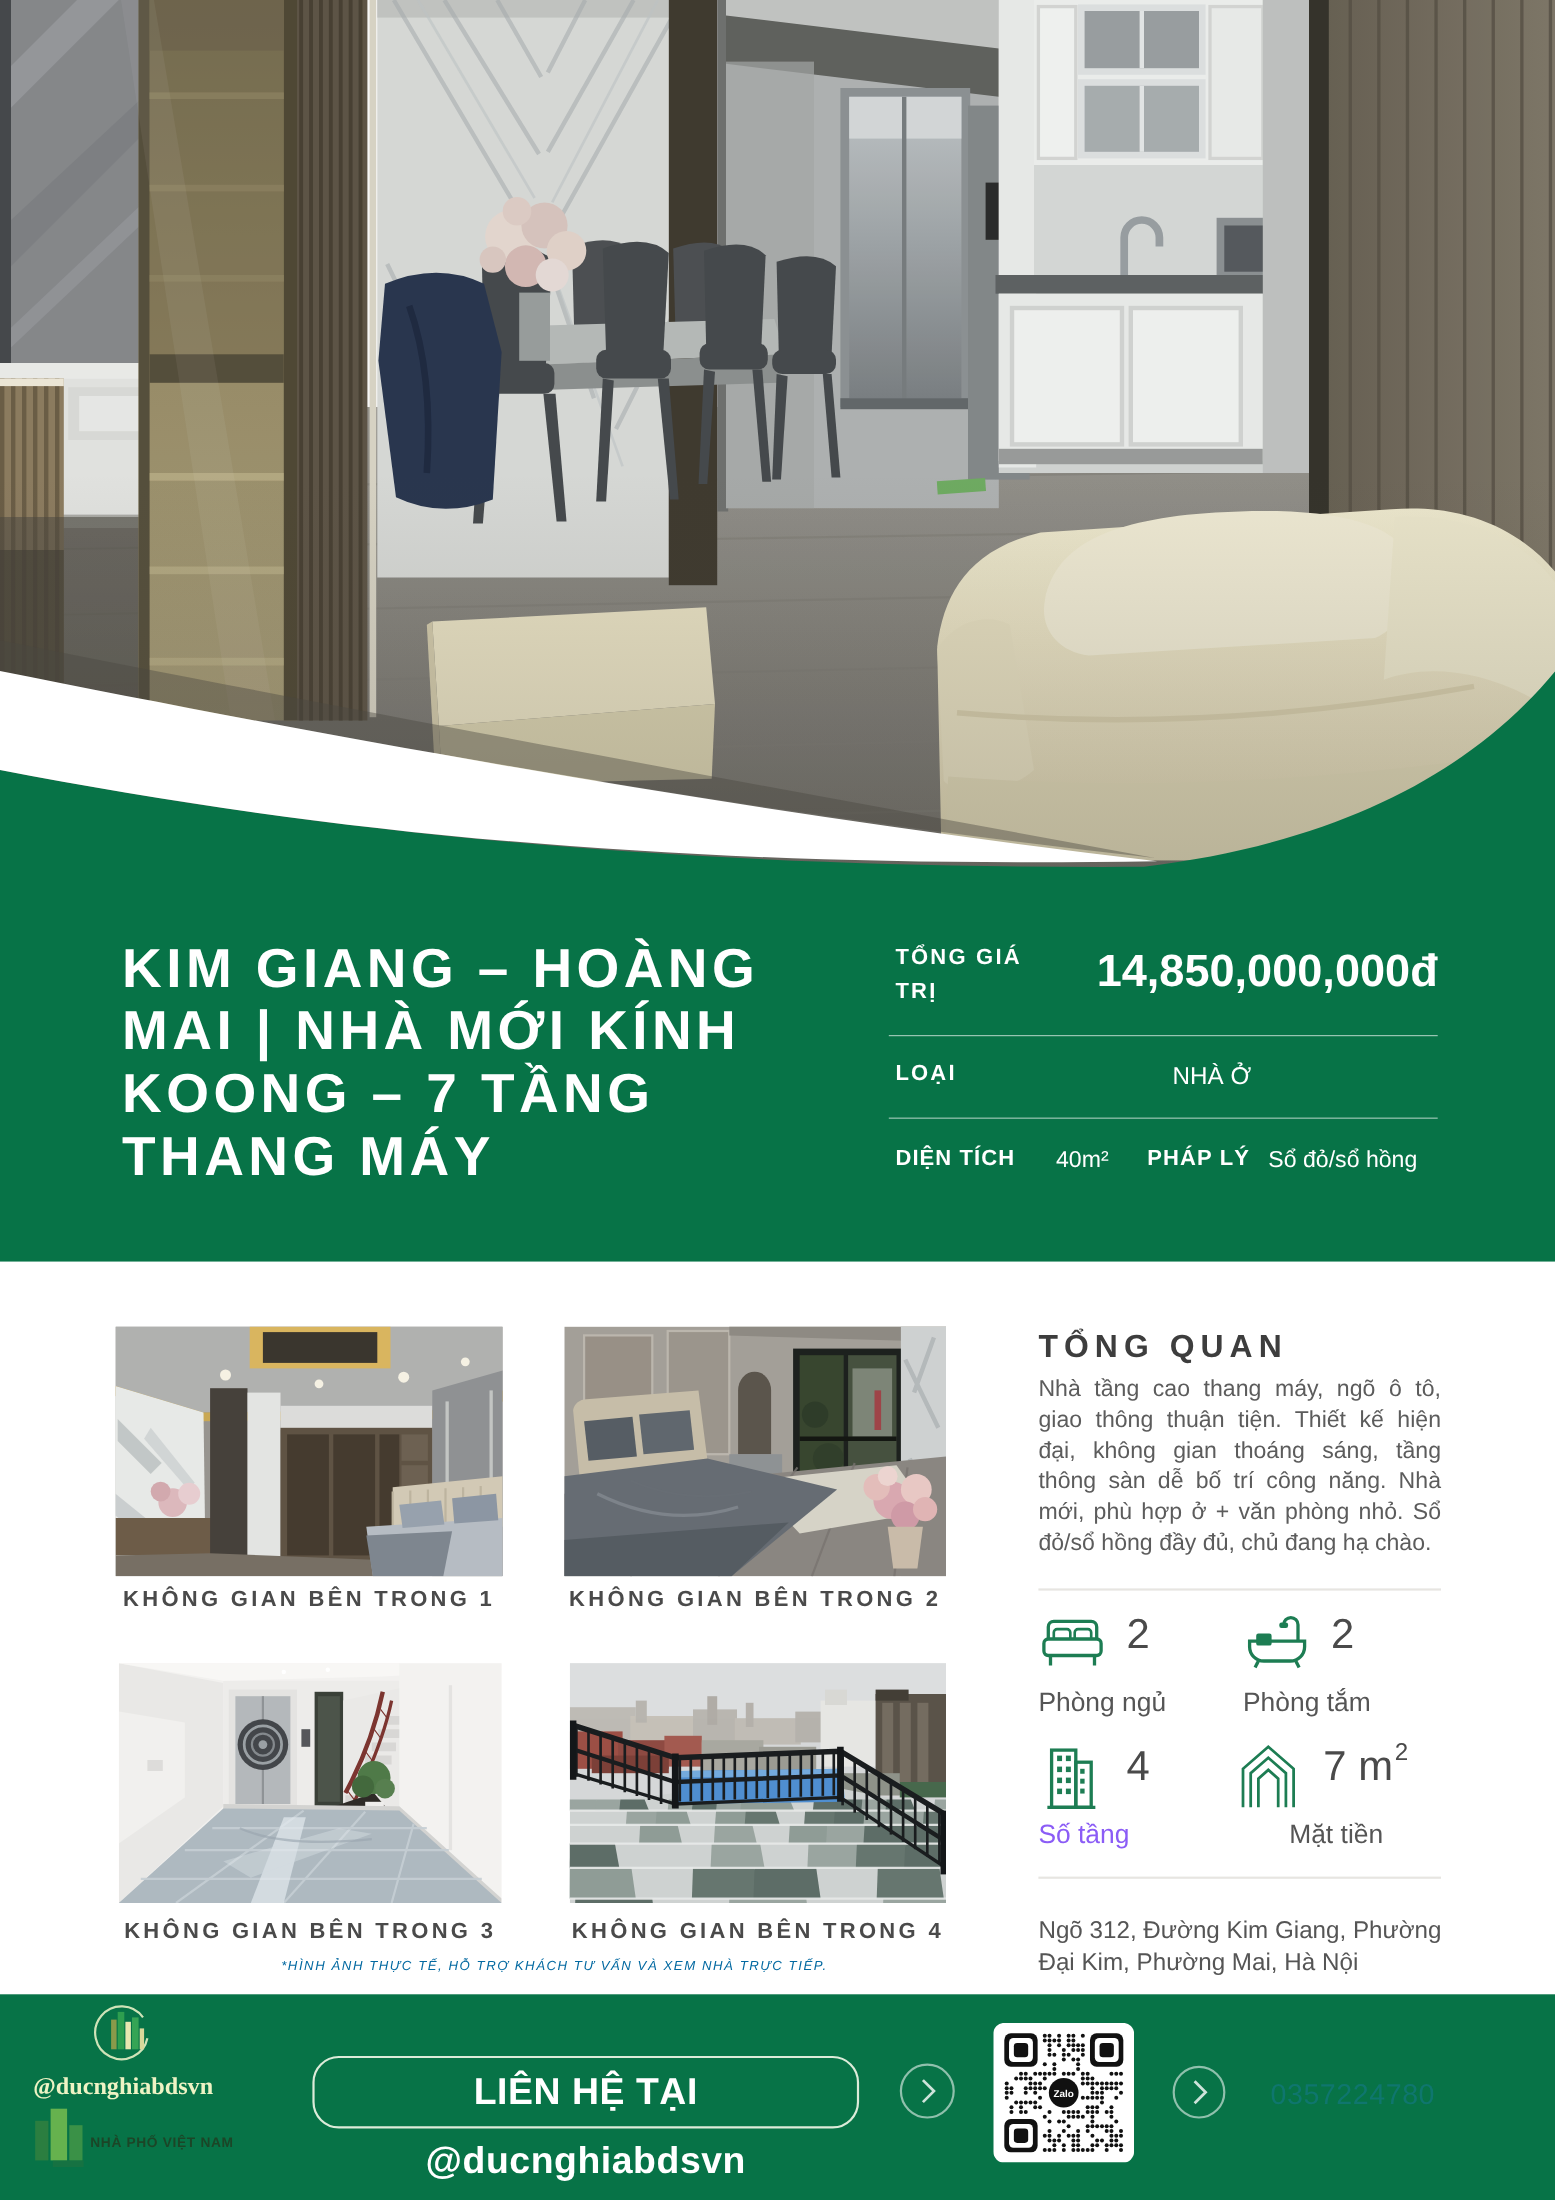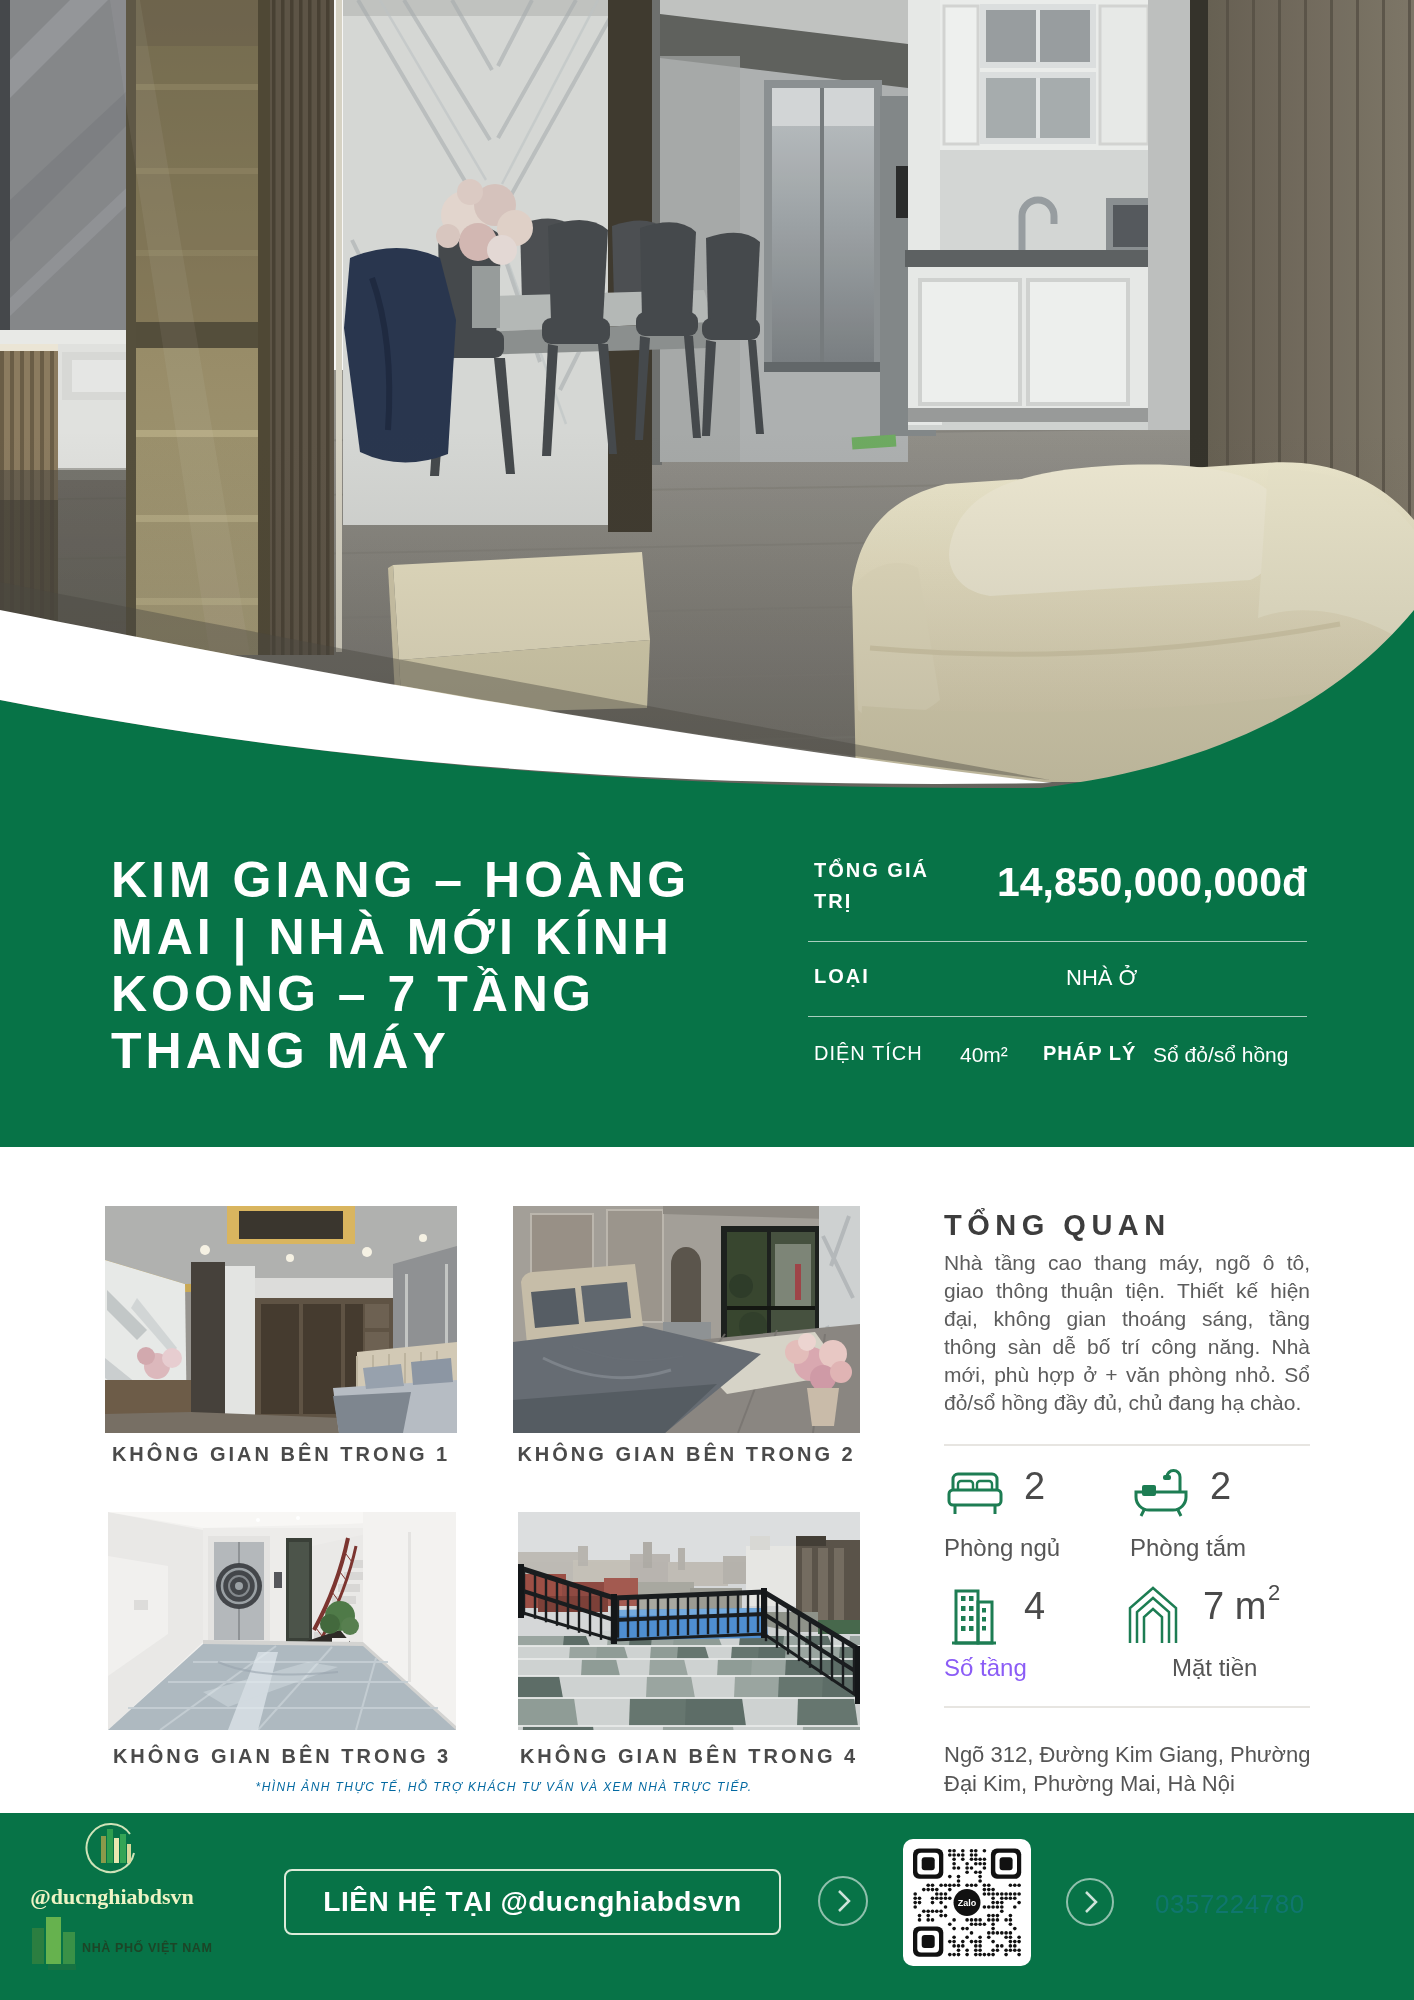--- a/index.html
+++ b/index.html
@@ -287,21 +287,21 @@
   <div class="abs" style="right:0px;top:14px;font-weight:bold;font-size:41px;">14,850,000,000đ</div>
 
   <div class="abs" style="left:0;top:96px;width:499px;height:1px;background:rgba(255,255,255,0.65);"></div>
 
   <div class="abs" style="left:6px;top:120px;font-weight:bold;font-size:20px;letter-spacing:2px;">LOẠI</div>
 
   <div class="abs" style="left:258px;top:120px;font-size:22px;">NHÀ Ở</div>
 
   <div class="abs" style="left:0;top:171px;width:499px;height:1px;background:rgba(255,255,255,0.65);"></div>
 
-  <div class="abs" style="left:6px;top:197px;font-weight:normal;font-size:20px;letter-spacing:1px;text-align:right;">DIỆN TÍCH</div>
+  <div class="abs" style="left:6px;top:197px;font-weight:bold;font-size:20px;letter-spacing:1px;text-align:right;">DIỆN TÍCH</div>
 
   <div class="abs" style="left:152px;top:198px;font-size:21px;">40m²</div>
 
   <div class="abs" style="left:235px;top:197px;font-weight:bold;font-size:20px;letter-spacing:1px;">PHÁP LÝ</div>
 
   <div class="abs" style="left:345px;top:198px;font-size:21px;">Sổ đỏ/sổ hồng</div>
 </div>
 
 <div class="abs" style="left:105px;top:1206px;width:352px;height:227px;">
 <svg width="352" height="227" viewBox="0 0 352 227" xmlns="http://www.w3.org/2000/svg">
@@ -768,21 +768,21 @@
   <g opacity="0.92">
   <rect x="4" y="16" width="12" height="36" fill="#2f8040"></rect>
   <rect x="18" y="5" width="15" height="47" fill="#6fb84f"></rect>
   <rect x="35" y="20" width="12" height="32" fill="#3f9447"></rect>
   <rect x="20" y="52" width="28" height="6" fill="#2c703c" opacity="0.45"></rect>
   </g>
   <text x="54" y="40" font-size="12.5" font-weight="bold" fill="#1c4527" letter-spacing="0.6">NHÀ PHỐ VIỆT NAM</text>
 </svg>
 </div>
 
-<div class="abs" style="left:284px;top:1869px;width:497px;height:66px;border:2px solid #dcebd9;border-radius:8px;box-sizing:border-box;text-align:center;line-height:62px;color:#ffffff;font-weight:bold;font-size:28px;letter-spacing:0.5px;">LIÊN HỆ TẠI @ducnghiabdsvn</div>
+<div class="abs" style="left:284px;top:1869px;width:497px;height:66px;border:2px solid #dcebd9;border-radius:24px;box-sizing:border-box;text-align:center;line-height:62px;color:#ffffff;font-weight:bold;font-size:34px;letter-spacing:0.5px;">LIÊN HỆ TẠI @ducnghiabdsvn</div>
 
 <div class="abs" style="left:818px;top:1876px;width:50px;height:50px;border:2px solid rgba(255,255,255,0.55);border-radius:50%;box-sizing:border-box;">
 <svg width="46" height="46" viewBox="0 0 46 46">
       <path d="M19,13 L29,23 L19,33" fill="none" stroke="rgba(255,255,255,0.8)" stroke-width="2.5"></path>
     </svg>
 </div>
 
 <div class="abs" style="left:903px;top:1839px;width:140px;height:127px;">
 <svg width="128" height="127" viewBox="0 0 128 127" xmlns="http://www.w3.org/2000/svg">
 <rect width="128" height="127" rx="10" fill="#ffffff"></rect>

